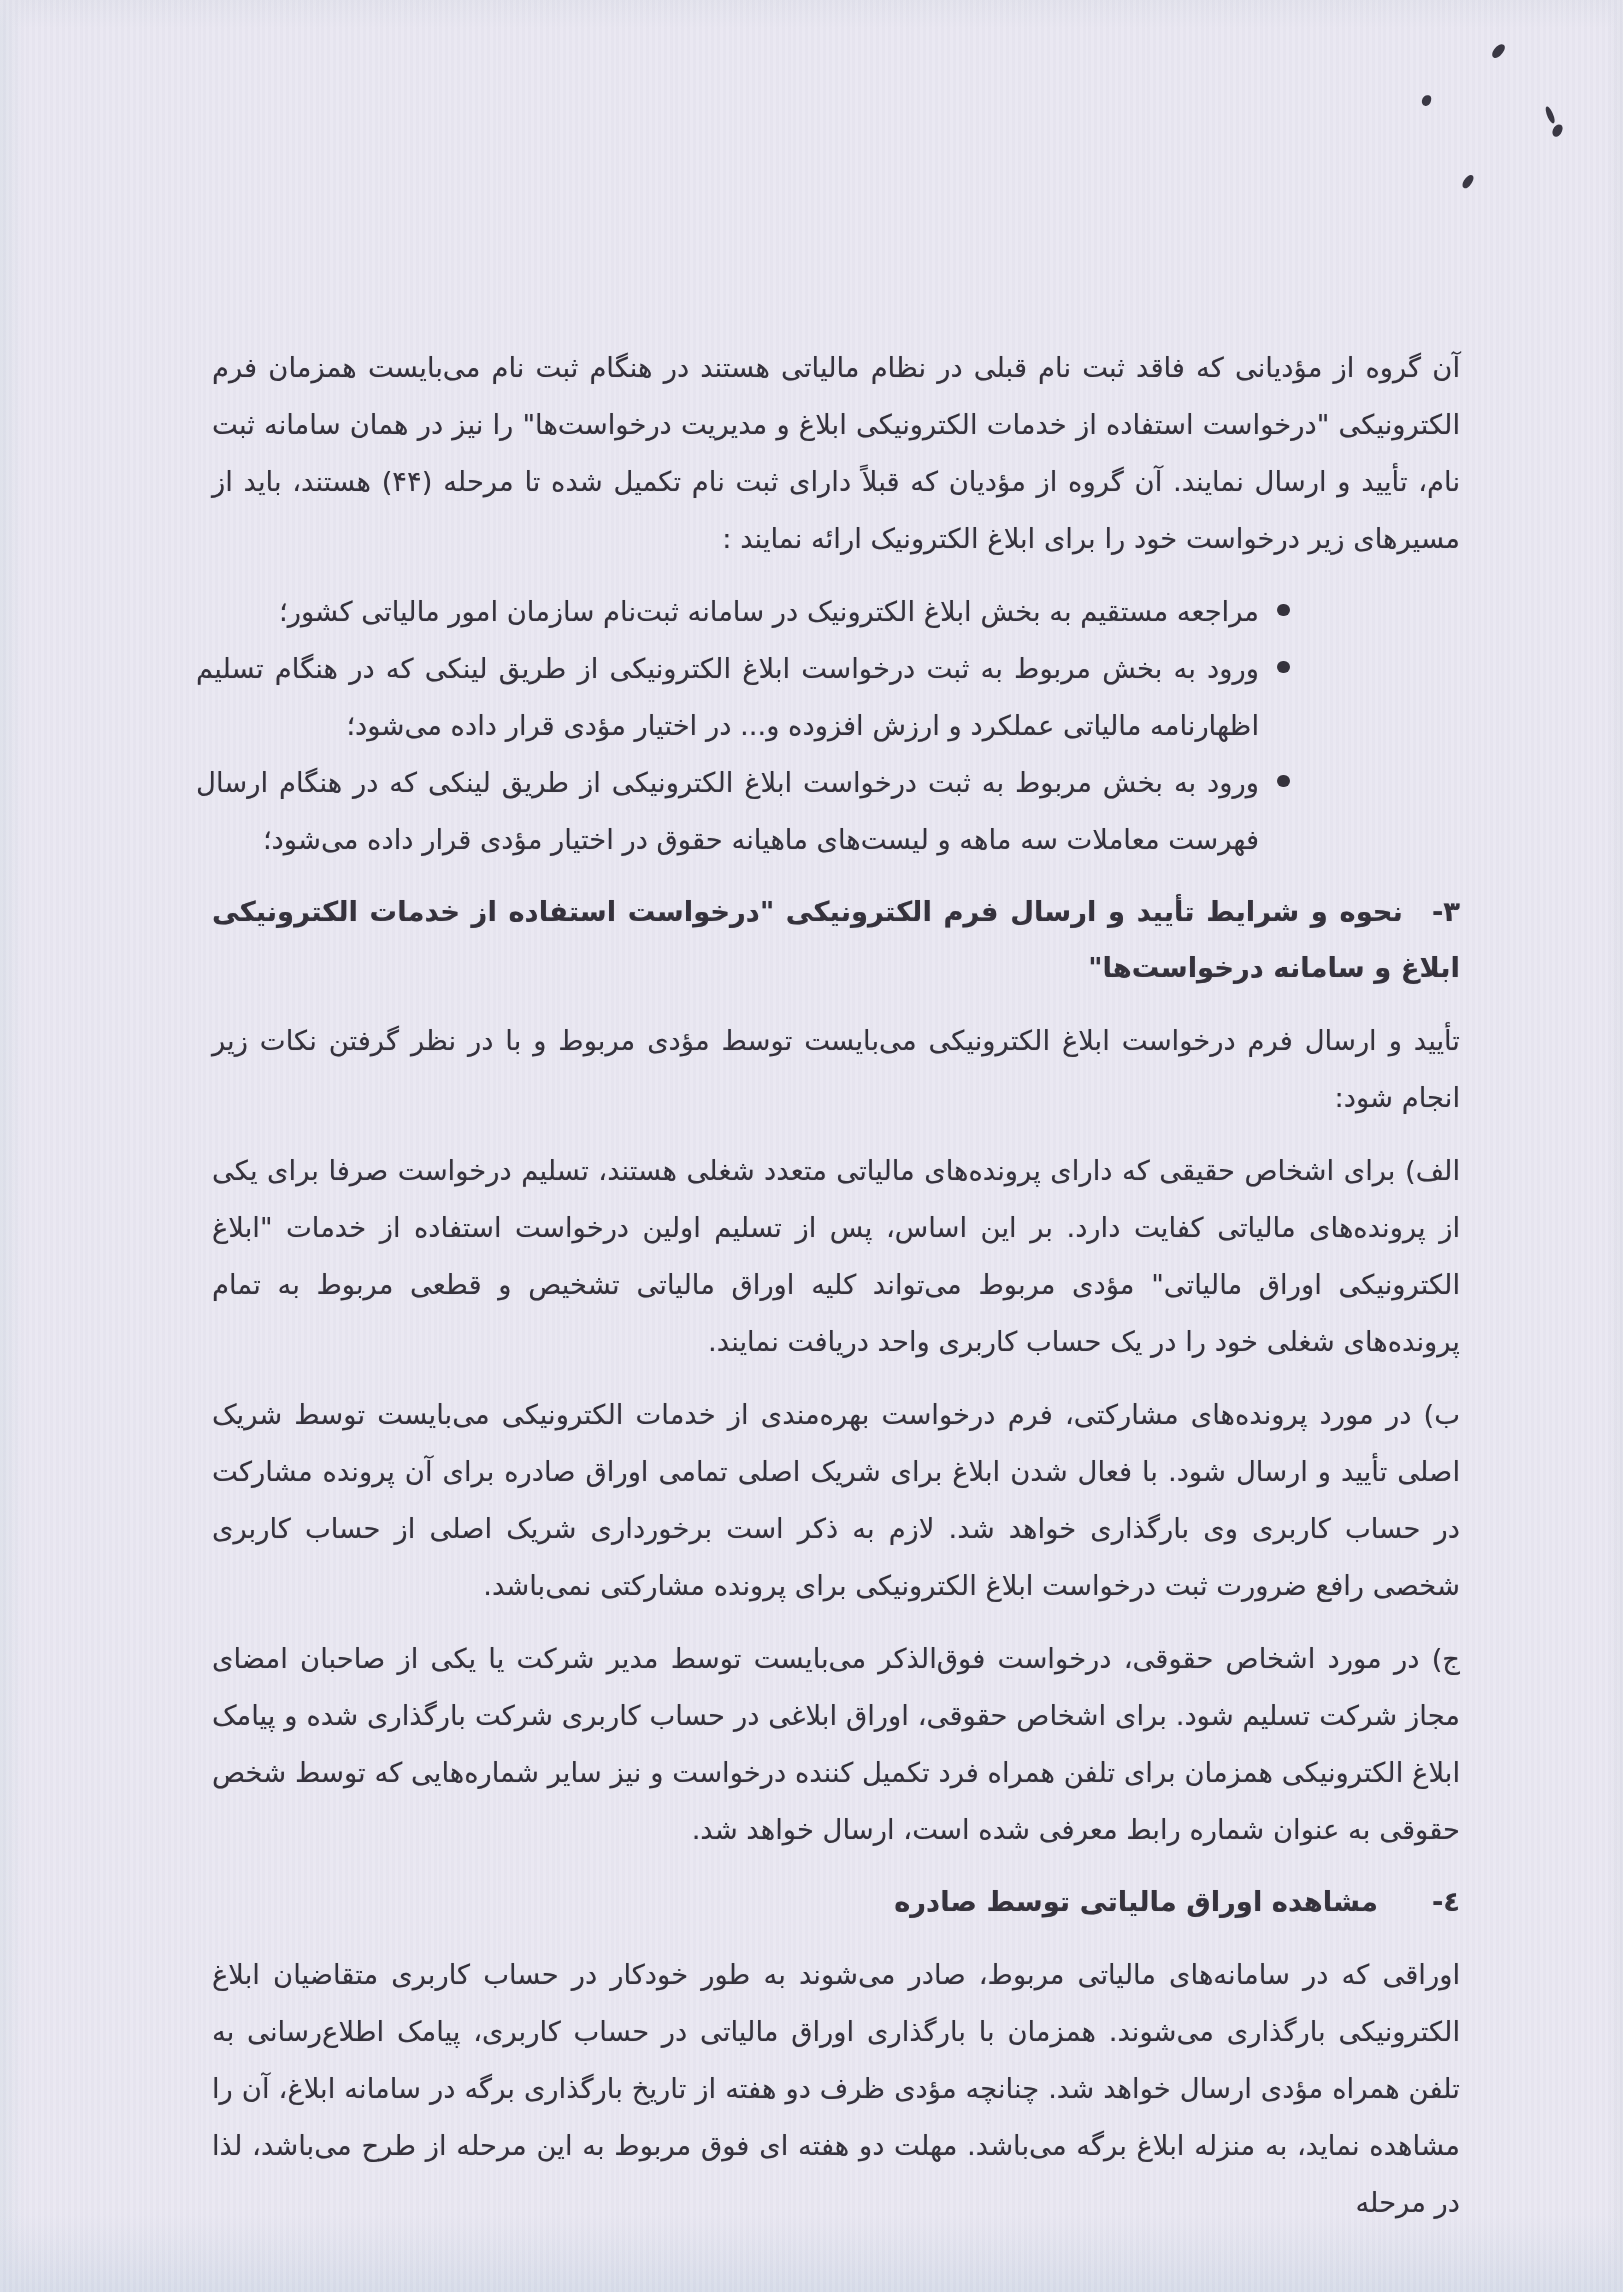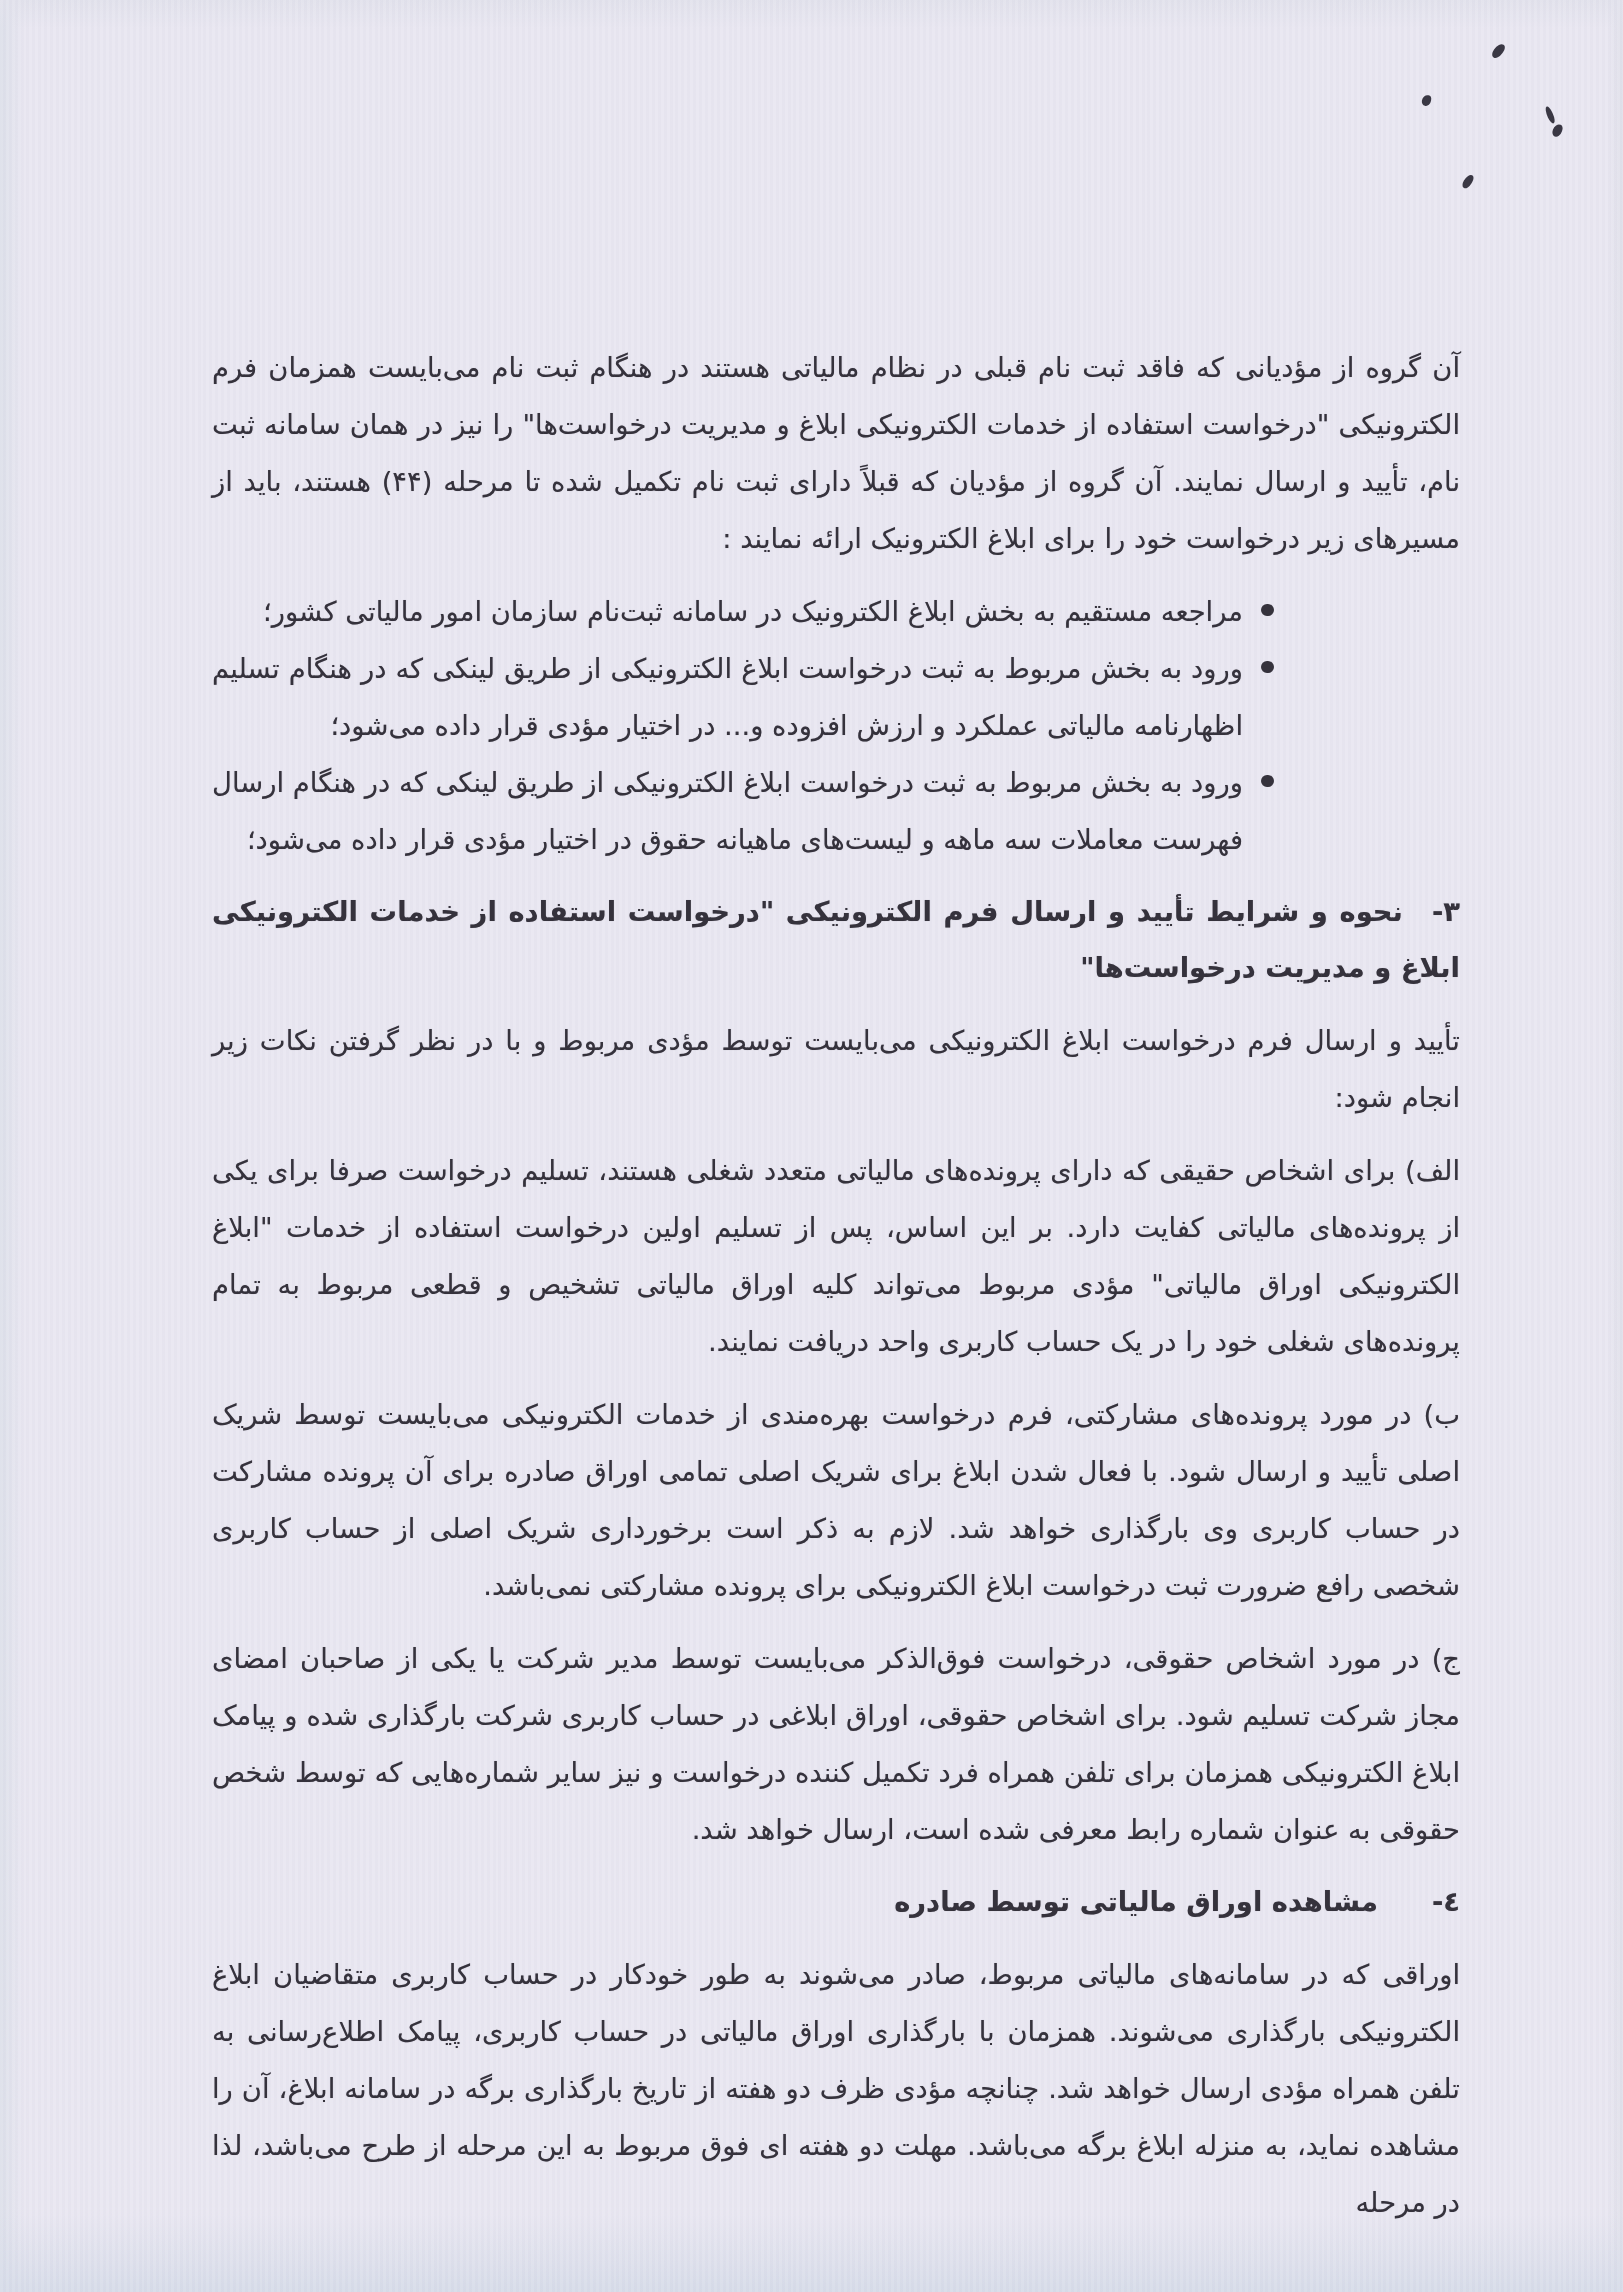--- a/index.html
+++ b/index.html
@@ -32,21 +32,21 @@
     line-height: 57px;
     text-align: justify;
     text-shadow: 0 0 0.7px rgba(55,50,65,0.45);
   }
   .content p { margin: 16px; }
   .heading { font-weight: bold; line-height: 56px; }
   .heading .num { margin-left: 29px; }
   .heading .num-wide { margin-left: 54px; }
   ul.bullets {
     list-style: none;
-    margin: 16px;
+    margin: 0;
     padding: 0 180px 0 0;
   }
   ul.bullets li {
     position: relative;
     padding-right: 37px;
   }
   ul.bullets li .dot {
     position: absolute;
     right: 5.9px;
     top: 20.6px;
@@ -90,21 +90,21 @@
         <span class="dot"></span>
         <span>ورود به بخش مربوط به ثبت درخواست ابلاغ الکترونیکی از طریق لینکی که در هنگام تسلیم اظهارنامه مالیاتی عملکرد و ارزش افزوده و... در اختیار مؤدی قرار داده می‌شود؛</span>
       </li>
       <li>
         <span class="dot"></span>
         <span>ورود به بخش مربوط به ثبت درخواست ابلاغ الکترونیکی از طریق لینکی که در هنگام ارسال فهرست معاملات سه ماهه و لیست‌های ماهیانه حقوق در اختیار مؤدی قرار داده می‌شود؛</span>
       </li>
     </ul>
 
     <p class="heading">
-      <span class="num">۳-</span><span>نحوه و شرایط تأیید و ارسال فرم الکترونیکی "درخواست استفاده از خدمات الکترونیکی ابلاغ و مدیریت درخواست‌ها"</span>
+      <span class="num">۳-</span><span>نحوه و شرایط تأیید و ارسال فرم الکترونیکی "درخواست استفاده از خدمات الکترونیکی ابلاغ و سامانه درخواست‌ها"</span>
     </p>
 
     <p>تأیید و ارسال فرم درخواست ابلاغ الکترونیکی می‌بایست توسط مؤدی مربوط و با در نظر گرفتن نکات زیر انجام شود:</p>
 
     <p>الف) برای اشخاص حقیقی که دارای پرونده‌های مالیاتی متعدد شغلی هستند، تسلیم درخواست صرفا برای یکی از پرونده‌های مالیاتی کفایت دارد. بر این اساس، پس از تسلیم اولین درخواست استفاده از خدمات "ابلاغ الکترونیکی اوراق مالیاتی" مؤدی مربوط می‌تواند کلیه اوراق مالیاتی تشخیص و قطعی مربوط به تمام پرونده‌های شغلی خود را در یک حساب کاربری واحد دریافت نمایند.</p>
 
     <p>ب) در مورد پرونده‌های مشارکتی، فرم درخواست بهره‌مندی از خدمات الکترونیکی می‌بایست توسط شریک اصلی تأیید و ارسال شود. با فعال شدن ابلاغ برای شریک اصلی تمامی اوراق صادره برای آن پرونده مشارکت در حساب کاربری وی بارگذاری خواهد شد. لازم به ذکر است برخورداری شریک اصلی از حساب کاربری شخصی رافع ضرورت ثبت درخواست ابلاغ الکترونیکی برای پرونده مشارکتی نمی‌باشد.</p>
 
     <p>ج) در مورد اشخاص حقوقی، درخواست فوق‌الذکر می‌بایست توسط مدیر شرکت یا یکی از صاحبان امضای مجاز شرکت تسلیم شود. برای اشخاص حقوقی، اوراق ابلاغی در حساب کاربری شرکت بارگذاری شده و پیامک ابلاغ الکترونیکی همزمان برای تلفن همراه فرد تکمیل کننده درخواست و نیز سایر شماره‌هایی که توسط شخص حقوقی به عنوان شماره رابط معرفی شده است، ارسال خواهد شد.</p>
 

